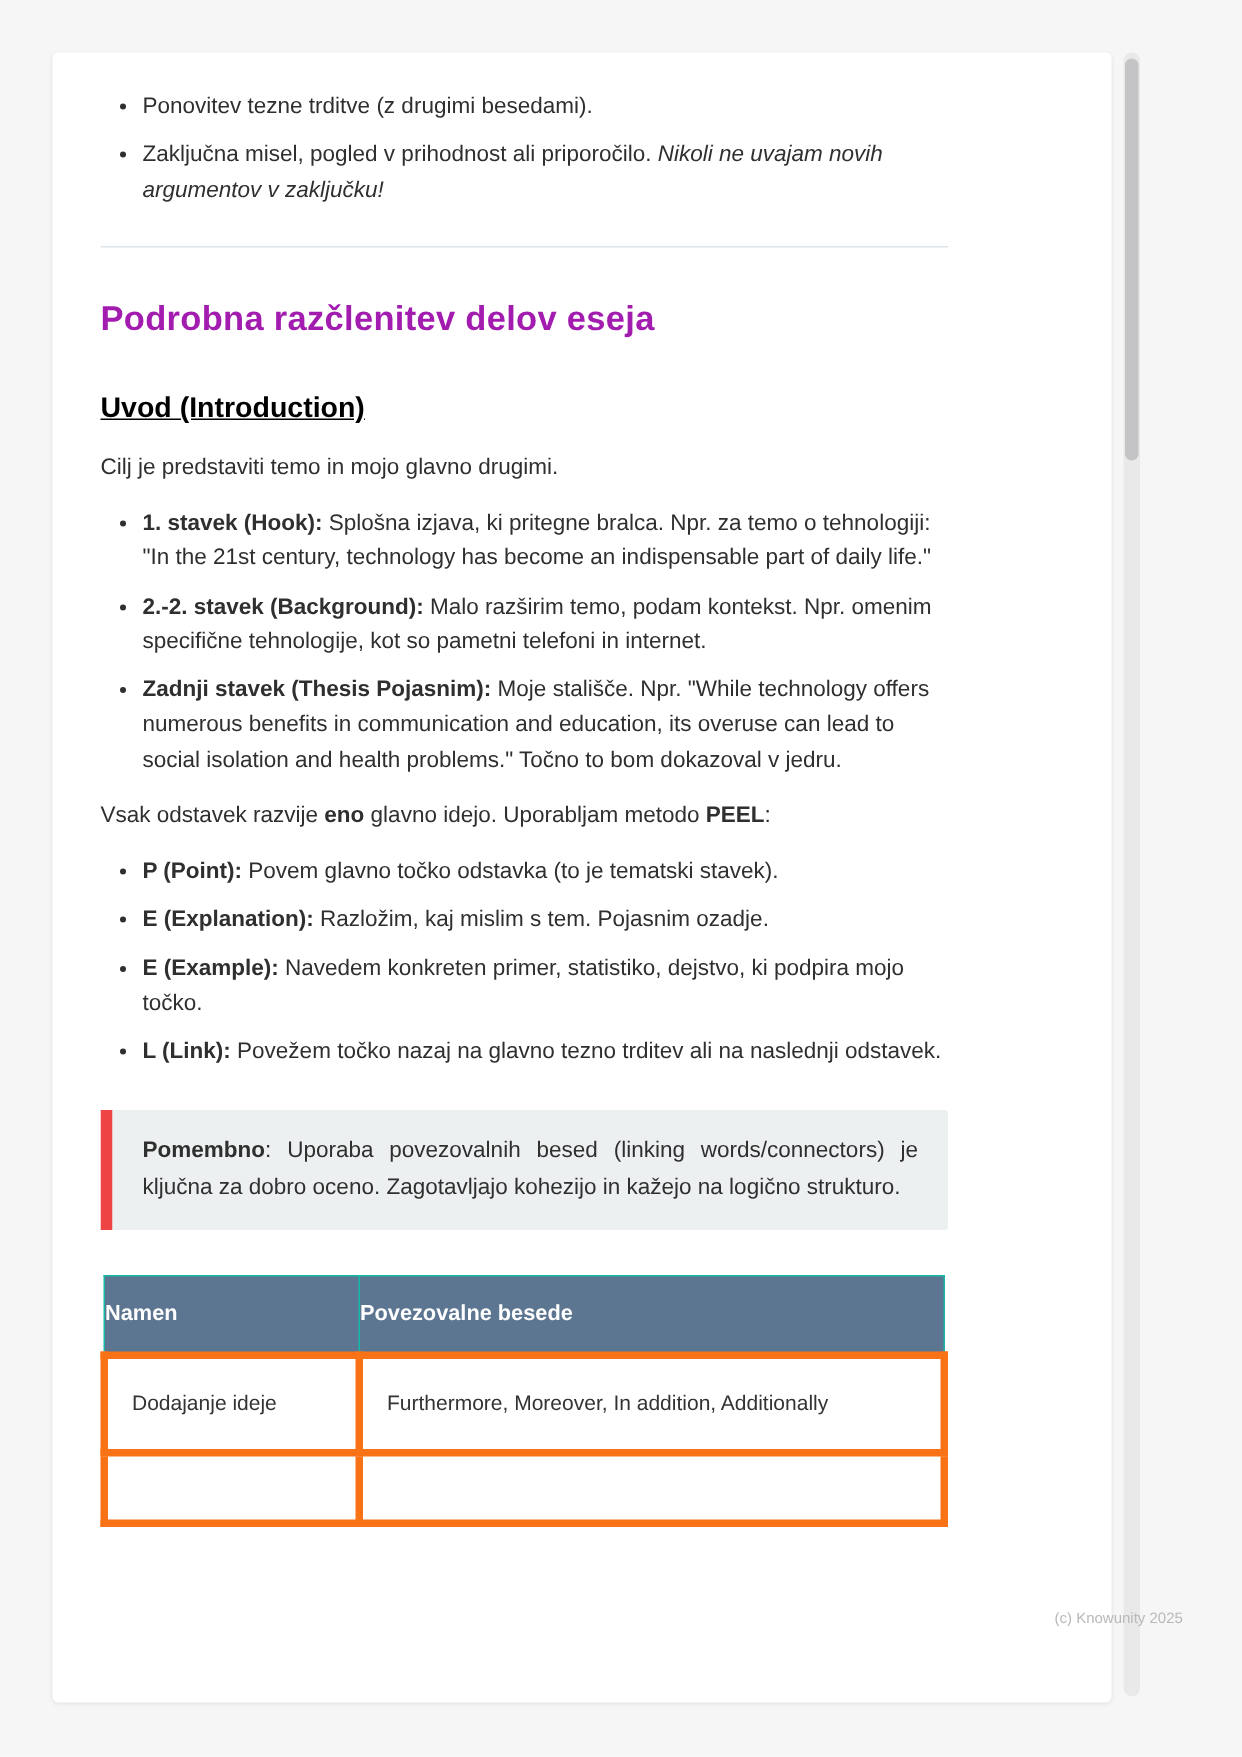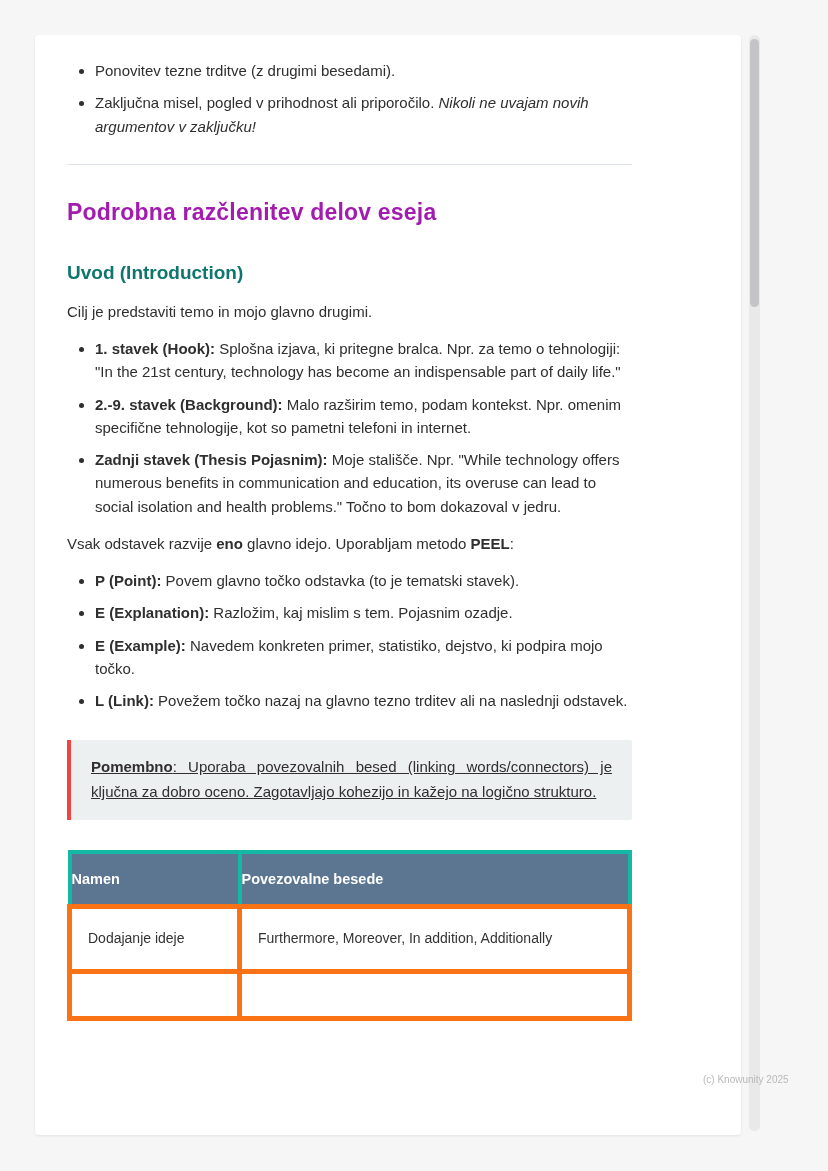--- a/index.html
+++ b/index.html
@@ -51,49 +51,49 @@
   h1.doc-title {
     font-size: 23px;
     font-weight: 700;
     color: #a21caf;
     margin: 30px 0 8px 0;
     letter-spacing: 0.2px;
   }
   h2.doc-subtitle {
     font-size: 19px;
     font-weight: 700;
-    color: #0f766e;
+    color: #000000;
     margin: 28px 0 12px 0;
+    text-decoration: underline;
   }
   p.doc-paragraph { margin: 12px 0; }
   em { font-style: italic; }
   strong { font-weight: 700; }
   .callout {
     margin: 28px 0 30px 0;
     background: #edf0f1;
-    border-left: 4px solid #ef4444;
+    border-left: 8px solid #ef4444;
     padding: 15px 20px;
     text-align: justify;
     line-height: 1.65;
     border-radius: 0 2px 2px 0;
-    text-decoration: underline;
   }
   table.connector-table {
     width: 565px;
     border-collapse: collapse;
     margin-top: 4px;
     font-size: 14.5px;
   }
   table.connector-table th {
     background: #5c7692;
     color: #ffffff;
     font-weight: 700;
     text-align: left;
     padding: 14px 0;
-    border: 4px solid #14b8a6;
+    border: 1px solid #14b8a6;
   }
   table.connector-table td {
     padding: 19px 16px;
     border: 5px solid #f97316;
     font-size: 14px;
     color: #333333;
     background: #ffffff;
   }
   table.connector-table col.c1 { width: 170px; }
   tr.partial-row td { padding: 10px 16px; }
@@ -148,21 +148,21 @@
 
       <h2 class="doc-subtitle">Uvod (Introduction)</h2>
 
       <p class="doc-paragraph">Cilj je predstaviti temo in mojo glavno drugimi.</p>
 
       <ul class="doc-list">
         <li>
           <strong>1. stavek (Hook):</strong><span> Splošna izjava, ki pritegne bralca. Npr. za temo o tehnologiji: "In the 21st century, technology has become an indispensable part of daily life."</span>
         </li>
         <li>
-          <strong>2.-9. stavek (Background):</strong><span> Malo razširim temo, podam kontekst. Npr. omenim specifične tehnologije, kot so pametni telefoni in internet.</span>
+          <strong>2.-2. stavek (Background):</strong><span> Malo razširim temo, podam kontekst. Npr. omenim specifične tehnologije, kot so pametni telefoni in internet.</span>
         </li>
         <li>
           <strong>Zadnji stavek (Thesis Pojasnim):</strong><span> Moje stališče. Npr. "While technology offers numerous benefits in communication and education, its overuse can lead to social isolation and health problems." Točno to bom dokazoval v jedru.</span>
         </li>
       </ul>
 
 
       <p class="doc-paragraph"><span>Vsak odstavek razvije </span><strong>eno</strong><span> glavno idejo. Uporabljam metodo </span><strong>PEEL</strong><span>:</span></p>
 
       <ul class="doc-list">

